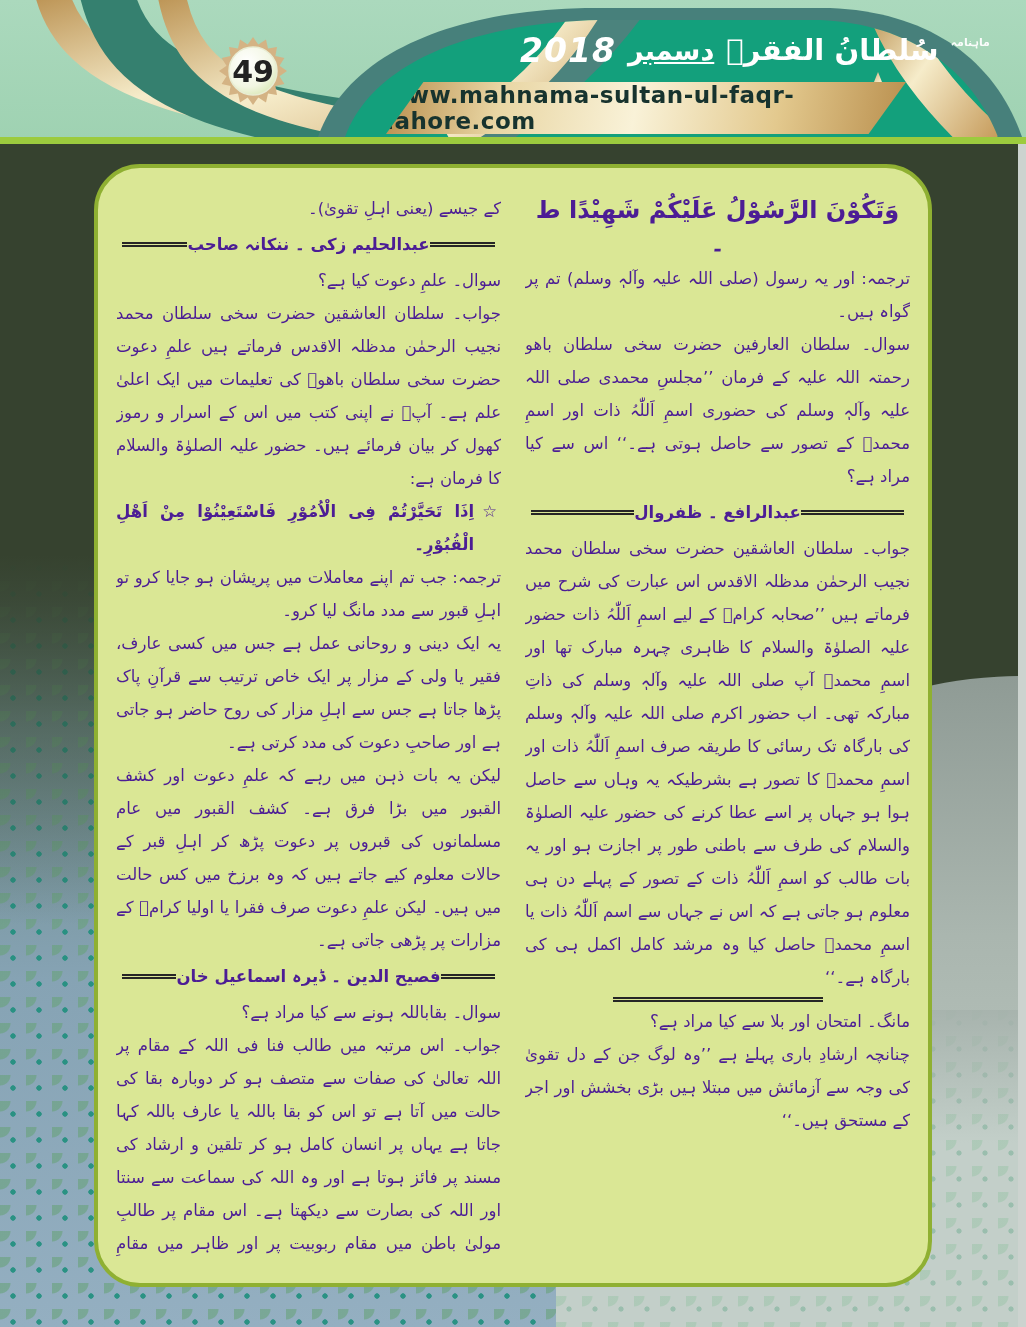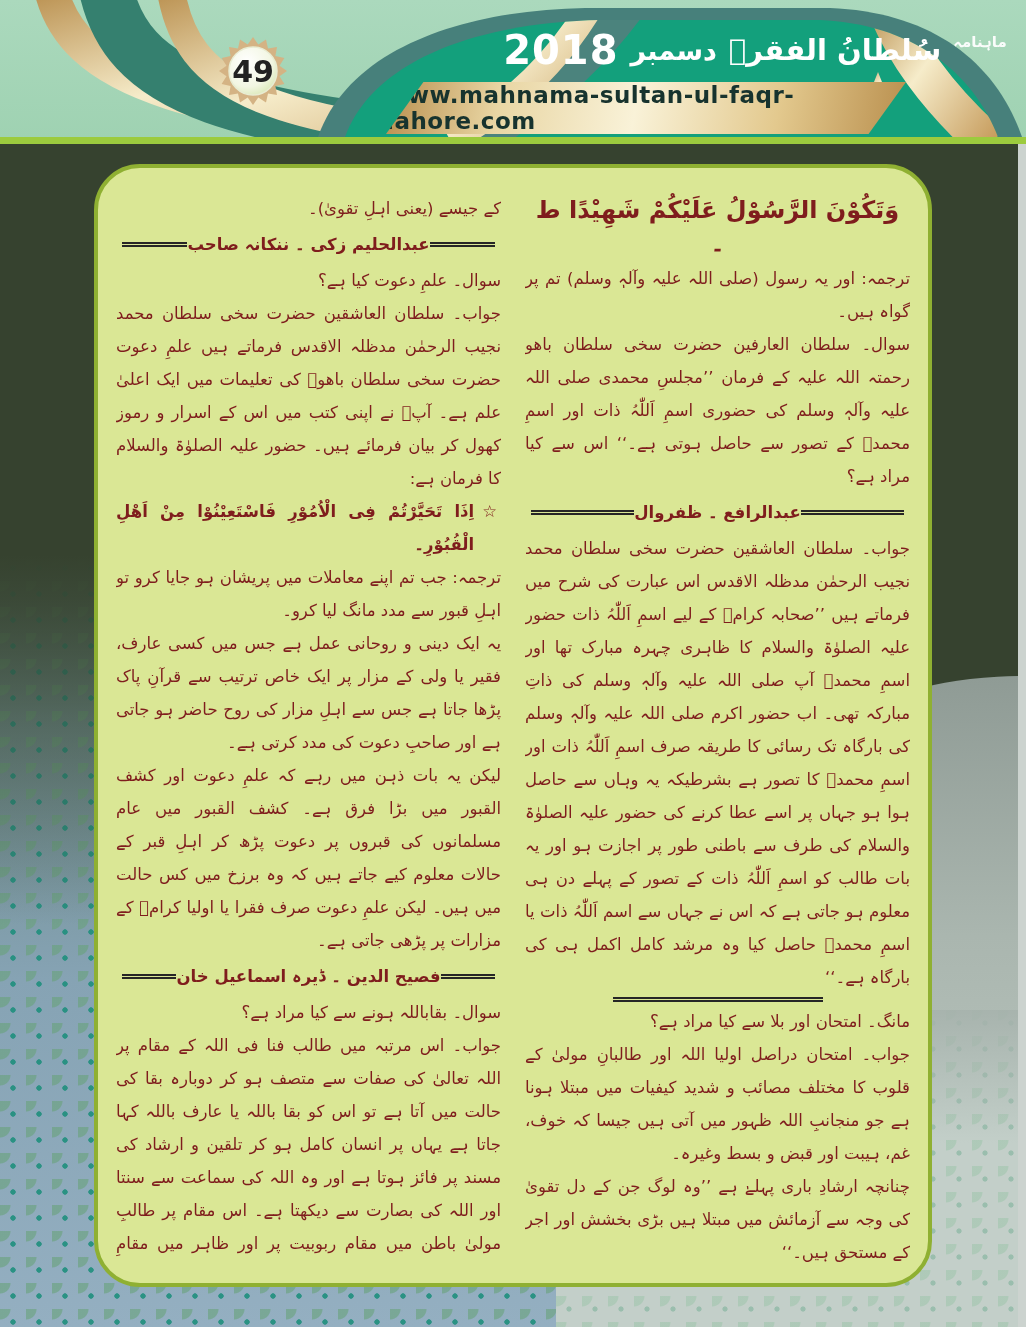--- a/index.html
+++ b/index.html
@@ -36,40 +36,40 @@
   .edge-right{position:absolute;right:0;top:144px;width:8px;bottom:0;background:#ccd3cf;}
   
   .header-bg{position:absolute;left:0;top:0;width:100%;height:137px;background:linear-gradient(180deg,#abd9bd,#9fd2b2);}
   .green-line{position:absolute;left:0;top:137px;width:100%;height:7px;background:#9ccb3e;}
   .hdr-svg{position:absolute;left:0;top:0;}
   .masthead{
     position:absolute;left:520px;top:24px;width:470px;height:52px;
     direction:rtl;display:flex;align-items:center;justify-content:center;gap:12px;
     color:#ffffff;white-space:nowrap;
   }
-  .masthead .prefix{font-size:15px;font-weight:bold;opacity:.95;margin-top:-16px;}
+  .masthead .prefix{font-size:11px;font-weight:bold;opacity:.95;margin-top:-16px;}
   .masthead .title{font-size:29px;font-weight:bold;}
-  .masthead .month{font-size:27px;font-weight:bold;}
-  .masthead .year{font-size:40px;font-weight:bold;letter-spacing:1px;font-family:"DejaVu Sans",sans-serif;}
+  .masthead .month{font-size:27px;font-weight:bold;text-decoration:underline;}
+  .masthead .year{font-size:33px;font-weight:bold;letter-spacing:1px;font-family:"DejaVu Sans",sans-serif;font-style:italic;}
   .banner{
     position:absolute;left:386px;top:82px;width:520px;height:52px;
     background:linear-gradient(100deg,#b98f4e 0%,#e9d6a4 22%,#f9f2d8 48%,#e3c98e 75%,#b98f4e 100%);
     clip-path:polygon(7.2% 0, 100% 0, 92.8% 100%, 0 100%);
     display:flex;align-items:center;justify-content:center;
   }
   .banner span{font-size:23px;font-weight:bold;color:#17332e;letter-spacing:.5px;}
   
   .panel{
     position:absolute;left:94px;top:164px;width:838px;height:1123px;
     background:#dae795;border:4px solid #8fb032;border-radius:46px;
     box-sizing:border-box;padding:24px 18px 20px 18px;overflow:hidden;
   }
   .cols{display:flex;direction:rtl;gap:24px;height:100%;}
   .col{flex:1 1 0;overflow:hidden;direction:rtl;
-    font-size:16.5px;line-height:33px;color:#7f1d1d;text-align:justify;}
+    font-size:16.5px;line-height:33px;color:#4c1d95;text-align:justify;}
   .blk{margin:0;}
   .blk.verse{font-weight:bold;text-align:center;font-size:24px;padding:2px 0 2px 0;}
   .blk.verse-star{font-weight:bold;display:flex;gap:8px;align-items:flex-start;padding-right:4px;}
   .blk.verse-star .star-glyph{flex:0 0 auto;font-weight:normal;}
   .blk.divider{display:flex;align-items:center;justify-content:center;gap:0;
     font-weight:bold;margin:3px 6px;white-space:nowrap;}
   .dline{flex:1 1 auto;max-width:105px;height:5px;border-top:2px solid #262626;border-bottom:2px solid #262626;box-sizing:border-box;}
 </style>
 </head>
 <body>
@@ -146,21 +146,20 @@
             <span class="dline"></span>
             <span class="dname">عبدالرافع ۔ ظفروال</span>
             <span class="dline"></span>
           </div>
           <div class="blk para">جواب۔ سلطان العاشقین حضرت سخی سلطان محمد نجیب الرحمٰن مدظلہ الاقدس اس عبارت کی شرح میں فرماتے ہیں ’’صحابہ کرامؓ کے لیے اسمِ اَللّٰہُ ذات حضور علیہ الصلوٰۃ والسلام کا ظاہری چہرہ مبارک تھا اور اسمِ محمدؐ آپ صلی اللہ علیہ وآلہٖ وسلم کی ذاتِ مبارکہ تھی۔ اب حضور اکرم صلی اللہ علیہ وآلہٖ وسلم کی بارگاہ تک رسائی کا طریقہ صرف اسمِ اَللّٰہُ ذات اور اسمِ محمدؐ کا تصور ہے بشرطیکہ یہ وہاں سے حاصل ہوا ہو جہاں پر اسے عطا کرنے کی حضور علیہ الصلوٰۃ والسلام کی طرف سے باطنی طور پر اجازت ہو اور یہ بات طالب کو اسمِ اَللّٰہُ ذات کے تصور کے پہلے دن ہی معلوم ہو جاتی ہے کہ اس نے جہاں سے اسم اَللّٰہُ ذات یا اسمِ محمدؐ حاصل کیا وہ مرشد کامل اکمل ہی کی بارگاہ ہے۔‘‘</div>
           <div class="blk divider">
             <span class="dline"></span>
             <span class="dline"></span>
           </div>
           <div class="blk question">مانگ۔ امتحان اور بلا سے کیا مراد ہے؟</div>
-          <div class="blk para">جواب۔ امتحان دراصل اولیا اللہ اور طالبانِ مولیٰ کے قلوب کا مختلف مصائب و شدید کیفیات میں مبتلا ہونا ہے جو منجانبِ اللہ ظہور میں آتی ہیں جیسا کہ خوف، غم، ہیبت اور قبض و بسط وغیرہ۔</div>
           <div class="blk para">چنانچہ ارشادِ باری پہلےٰ ہے ’’وہ لوگ جن کے دل تقویٰ کی وجہ سے آزمائش میں مبتلا ہیں بڑی بخشش اور اجر کے مستحق ہیں۔‘‘</div>
         </div>
       <div class="col" id="col-second">
           <div class="blk para">کے جیسے (یعنی اہلِ تقویٰ)۔</div>
           <div class="blk divider">
             <span class="dline"></span>
             <span class="dname">عبدالحلیم زکی ۔ ننکانہ صاحب</span>
             <span class="dline"></span>
           </div>
           <div class="blk question">سوال۔ علمِ دعوت کیا ہے؟</div>

